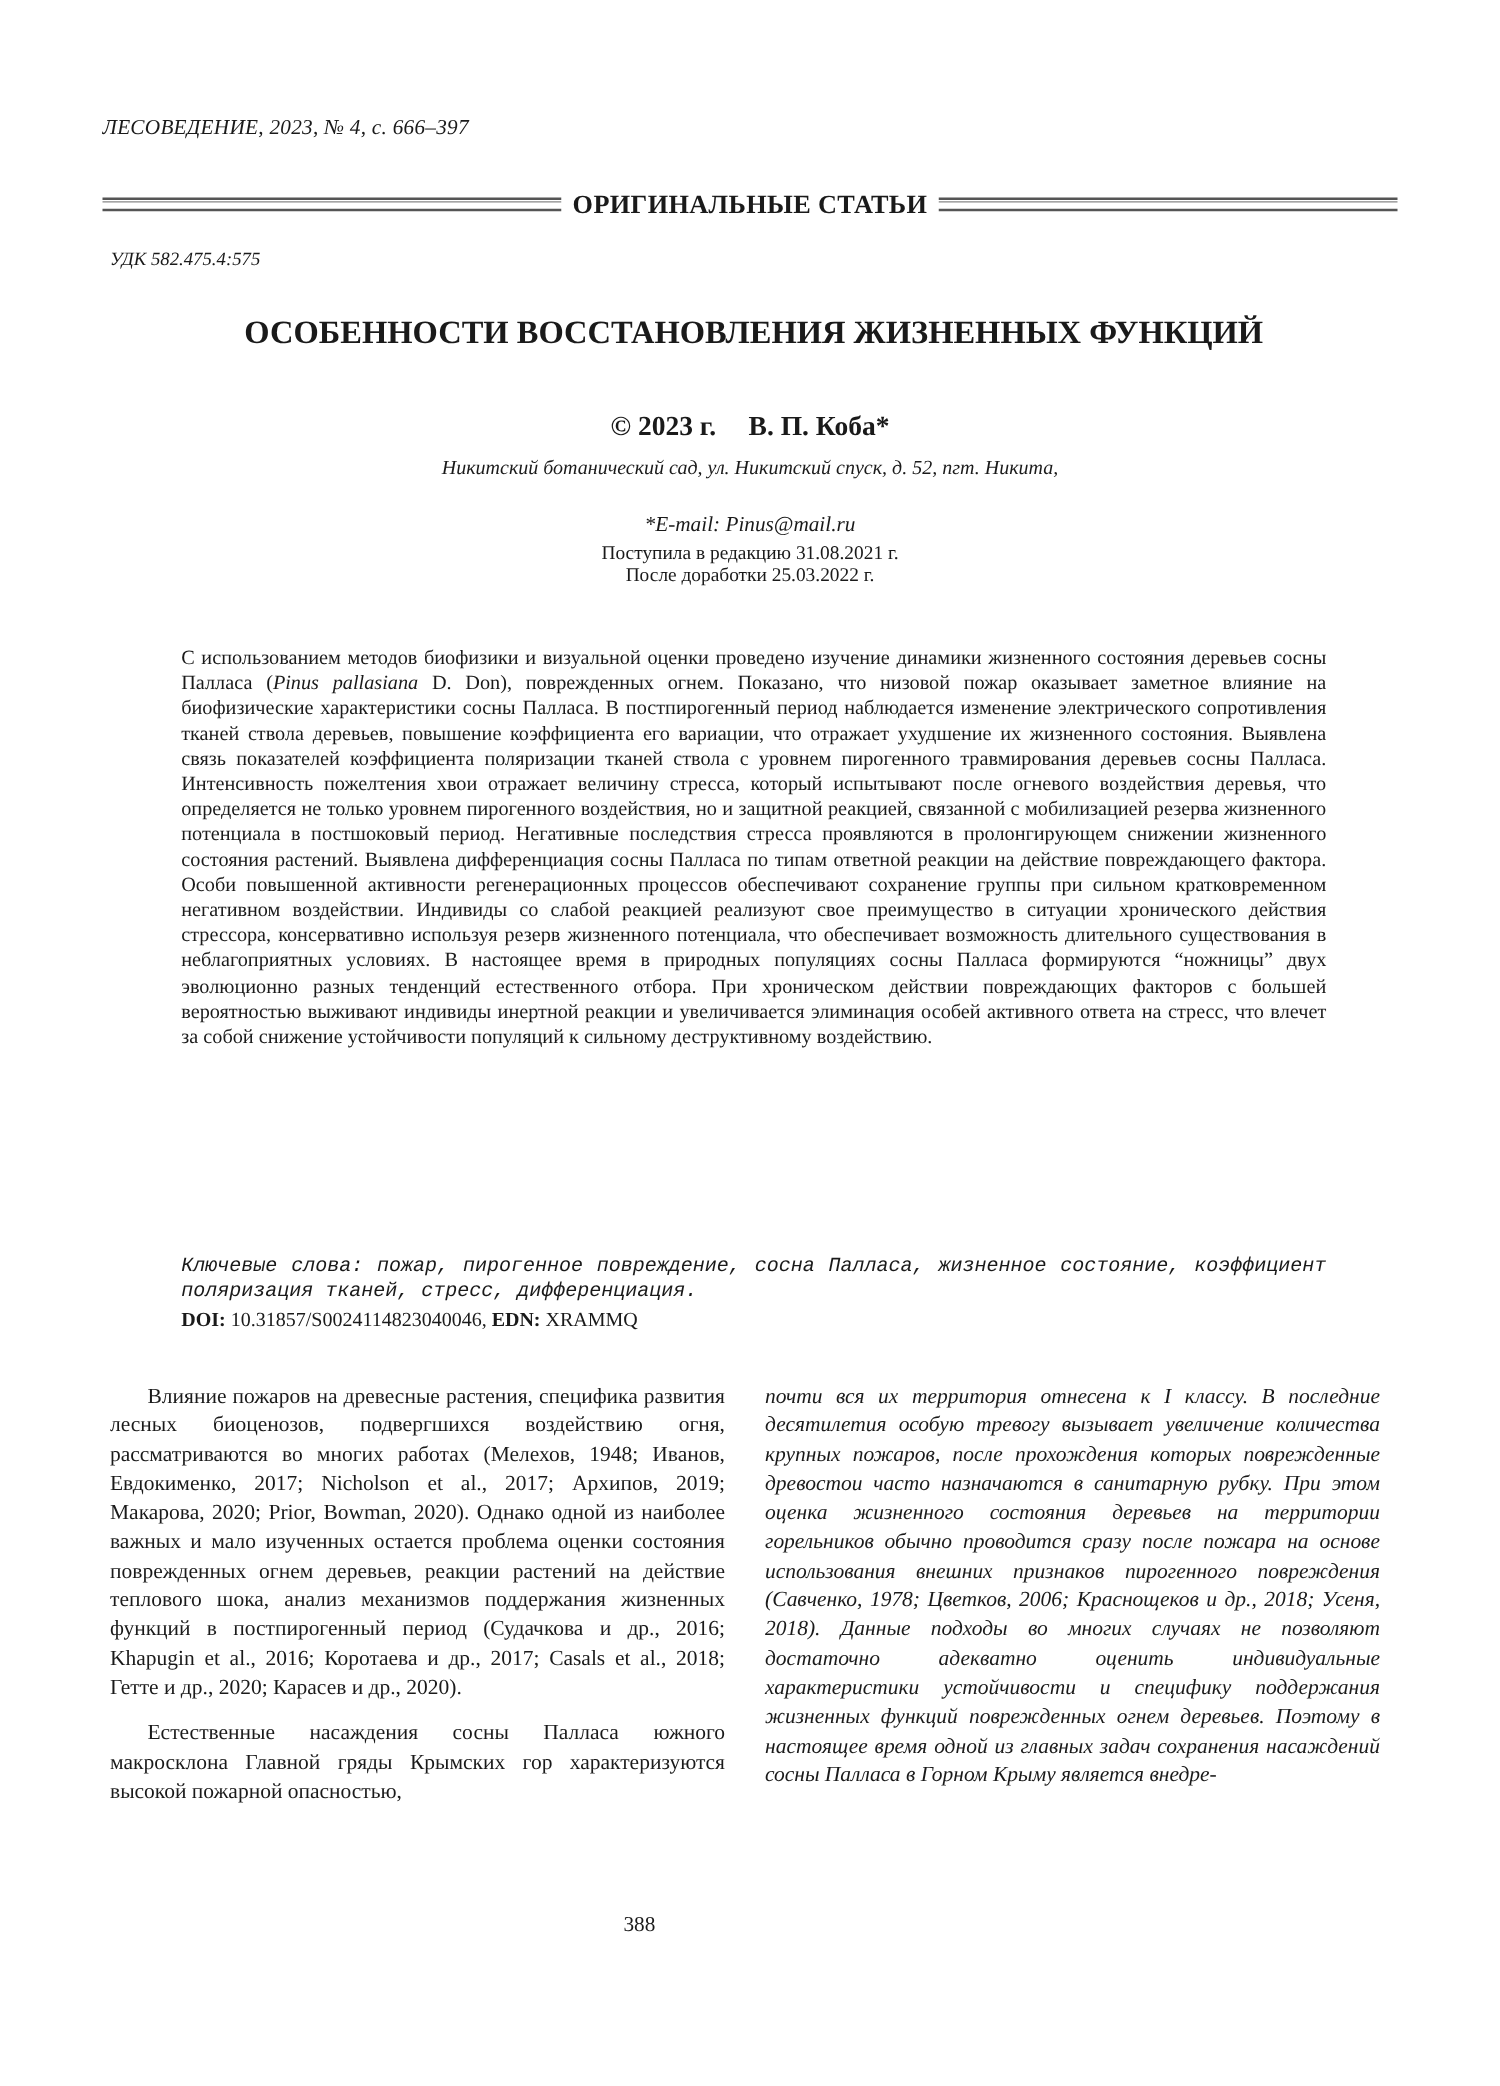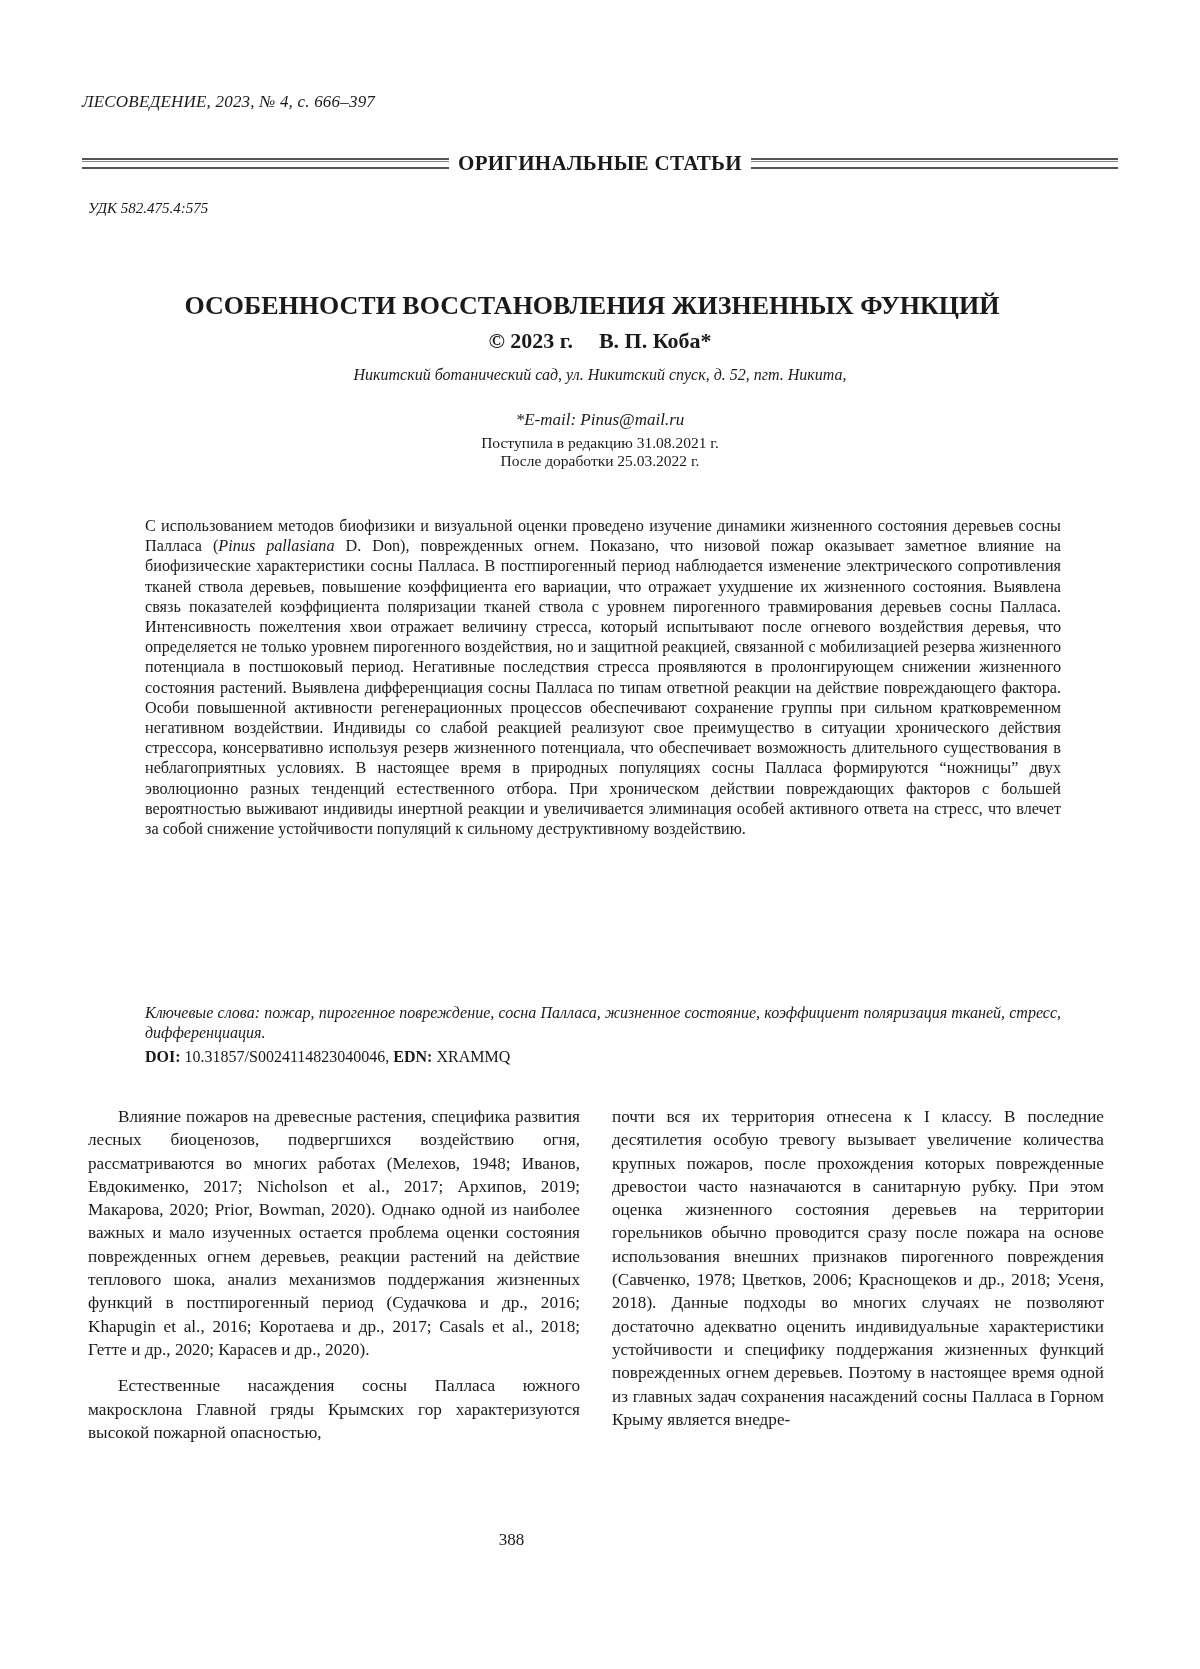--- a/index.html
+++ b/index.html
@@ -15,51 +15,51 @@
     position: absolute; left: 82px; top: 150px; width: 1036px; height: 26px;
     display: flex; align-items: center;
   }
   .section-rule .line { flex: 1; height: 7px; border-top: 2px solid #555; border-bottom: 2px solid #555; position: relative; }
   .section-rule .line::after { content: ""; position: absolute; left: 0; right: 0; top: 1px; border-top: 1px solid #888; }
   .section-rule .label {
     padding: 0 9px; font-weight: bold; font-size: 21px; letter-spacing: 0.3px; white-space: nowrap;
   }
   .udk { position: absolute; left: 88px; top: 200px; font-style: italic; font-size: 15px; }
   .title {
-    position: absolute; left: 92px; width: 1000px; top: 250px; text-align: center;
-    font-weight: bold; font-size: 26px; line-height: 32px; margin-top: 40px;
+    position: absolute; left: 103px; width: 1000px; top: 250px; text-align: center;
+    font-weight: bold; font-size: 26px; line-height: 32px;
   }
   .author {
     position: absolute; left: 100px; width: 1000px; top: 328px; text-align: center;
     font-weight: bold; font-size: 22px;
   }
   .author .copy { margin-right: 26px; }
   .affil {
     position: absolute; left: 100px; width: 1000px; top: 364px; text-align: center;
     font-style: italic; font-size: 16px; line-height: 21px;
   }
   .email { position: absolute; left: 100px; width: 1000px; top: 410px; text-align: center; font-style: italic; font-size: 17px; }
   .dates { position: absolute; left: 100px; width: 1000px; top: 434px; text-align: center; font-size: 15.5px; line-height: 18px; }
   .abstract {
     position: absolute; left: 145px; width: 916px; top: 516px;
     font-size: 16.2px; line-height: 20.2px; text-align: justify; hyphens: manual;
   }
   .abstract .species { font-style: italic; }
   .keywords {
     position: absolute; left: 145px; width: 916px; top: 1003px;
-    font-style: italic; font-size: 16px; line-height: 20px; text-align: justify;
+    font-style: italic; font-size: 16px; line-height: 20px; text-align: justify; font-family: Liberation Mono, monospace;
   }
   .doi { position: absolute; left: 145px; top: 1048px; font-size: 16px; }
   .doi b { font-weight: bold; }
   .col {
     position: absolute; top: 1105px; width: 492px;
     font-size: 17.2px; line-height: 23.3px; text-align: justify;
   }
   .col.left { left: 88px; }
-  .col.right { left: 612px; }
+  .col.right { left: 612px; font-style: italic; }
   .col p { margin: 0; text-indent: 0; }
   .col p.indent { text-indent: 30px; }
   .col p + p { margin-top: 13px; }
   .page-number { position: absolute; left: 0; width: 1023px; top: 1530px; text-align: center; font-size: 17px; }
 </style>
 </head>
 <body>
 
 <div class="journal">ЛЕСОВЕДЕНИЕ, 2023, № 4, с. 666–397</div>
 

